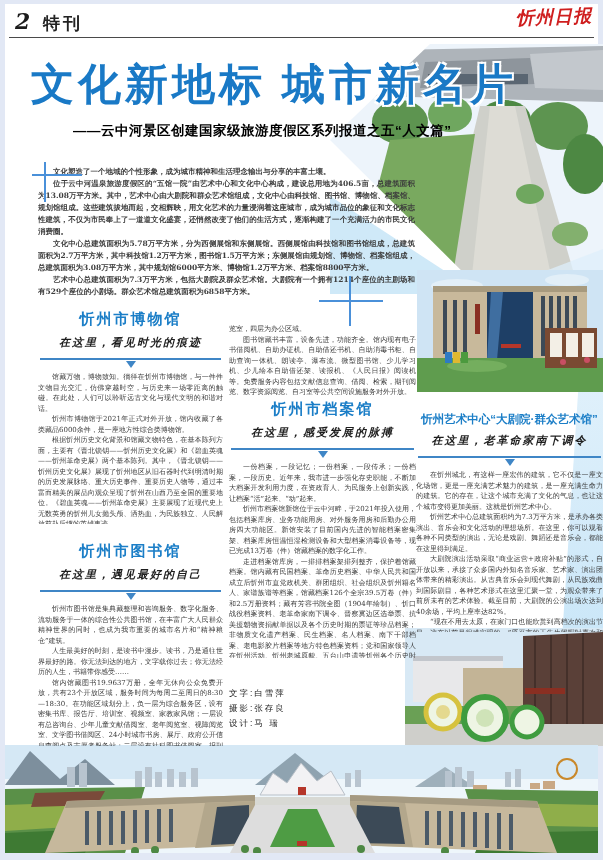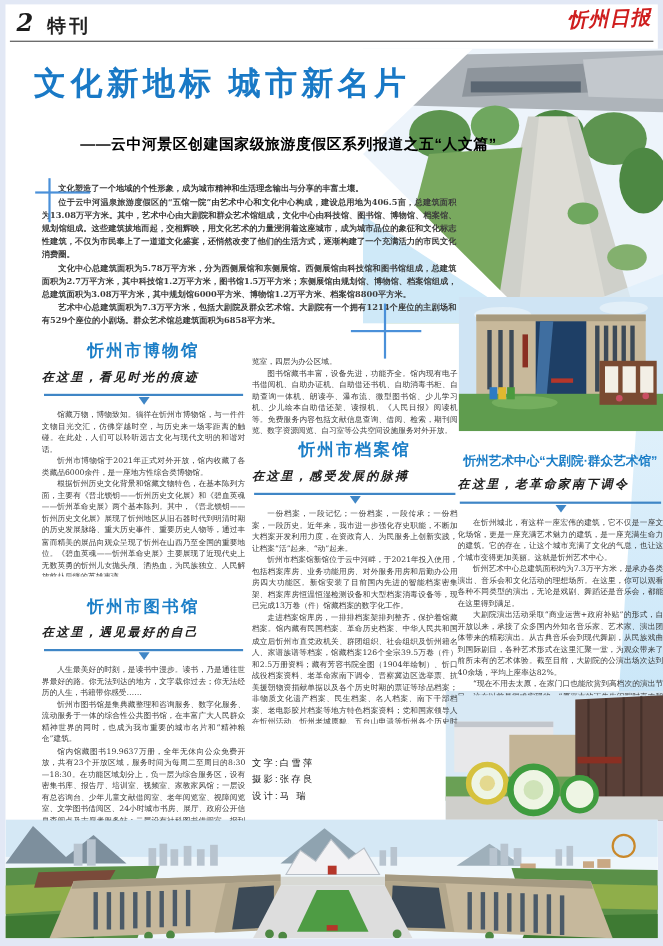--- a/index.html
+++ b/index.html
@@ -11,21 +11,21 @@
   .pagenum{position:absolute;left:10px;top:4px;font:italic 900 22px "DejaVu Serif",serif;color:#1c1c1c;}
   .edition{position:absolute;left:38px;top:8px;font-size:17px;font-weight:600;letter-spacing:3px;color:#222;}
   .hdr-right{position:absolute;right:88px;top:6px;text-align:center;color:#333;}
   .hdr-date{font-size:7.5px;font-weight:600;letter-spacing:1px;}
   .hdr-editor{font-size:7px;margin-top:3px;letter-spacing:1px;}
   .masthead{position:absolute;right:6px;top:1px;font:italic 900 18px "DejaVu Serif",serif;color:#cf1e1e;letter-spacing:1px;transform:rotate(-2deg);}
   .hdr-rule{position:absolute;left:4px;right:4px;top:33px;border-top:1.5px solid #4a4a4a;}
 
   
   .main-title{position:absolute;left:26px;top:52px;width:570px;z-index:6;
-    font-size:29px;font-weight:900;letter-spacing:4px;color:#1979c6;
+    font-size:43px;font-weight:900;letter-spacing:4px;color:#1979c6;
     font-family:"Liberation Sans",sans-serif;
     text-shadow:2px 2px 0 #fff,-2px -2px 0 #fff,2px -2px 0 #fff,-2px 2px 0 #fff;}
   .sub-title{position:absolute;left:68px;top:118px;z-index:6;font-size:13.5px;font-weight:800;color:#000000;letter-spacing:.5px;}
 
   
   .photo{position:absolute;}
   #photo-top{left:325px;top:40px;width:273px;height:250px;z-index:2;}
   #photo-mid{left:412px;top:266px;width:186px;height:122px;z-index:2;}
   #photo-br{left:400px;top:624px;width:198px;height:118px;z-index:2;}
   #photo-pan{left:0px;top:741px;width:593px;height:108px;z-index:2;}
@@ -45,21 +45,21 @@
   .intro p{margin:0;text-indent:2em;}
 
   .section{position:absolute;z-index:3;}
   #sec-museum{left:33px;top:306px;width:185px;}
   #sec-library{left:33px;top:538px;width:185px;}
   #sec-archives{left:224px;top:396px;width:187px;}
   #sec-art{left:411px;top:408px;width:187px;}
 
   .sec-title{font-size:15px;font-weight:800;color:#1b7ec7;text-align:center;letter-spacing:2px;margin:0 0 6px 0;}
   #sec-art .sec-title{font-size:11.5px;letter-spacing:0;}
-  .sec-tagline{font:italic 700 11px "DejaVu Serif",serif;color:#1d1d1d;text-align:left;letter-spacing:2px;margin:0 0 8px 0;}
+  .sec-tagline{font:italic 700 11px "DejaVu Serif",serif;color:#1d1d1d;text-align:center;letter-spacing:2px;margin:0 0 8px 0;}
   .sec-divider{position:relative;border-top:2px solid #3f86c6;margin:0 2px 12px 2px;}
   .sec-divider:after{content:"";position:absolute;left:50%;top:1px;transform:translateX(-50%);
     border-left:5px solid transparent;border-right:5px solid transparent;border-top:7px solid #3f86c6;}
   .sec-body{overflow:hidden;text-align:justify;color:#3a3a3a;
     font-family:"DejaVu Serif",serif;font-size:7px;line-height:10.5px;}
   .sec-body p{margin:0;text-indent:2em;}
   #sec-museum .sec-body{height:152px;}
   #sec-library .sec-body{height:142px;}
   #sec-archives .sec-body{height:196px;}
   #sec-art .sec-body{height:162px;}
@@ -195,22 +195,22 @@
         <p>根据忻州历史文化背景和馆藏文物特色，在基本陈列方面，主要有《晋北锁钥——忻州历史文化展》和《碧血英魂——忻州革命史展》两个基本陈列。其中，《晋北锁钥——忻州历史文化展》展现了忻州地区从旧石器时代到明清时期的历史发展脉络、重大历史事件、重要历史人物等，通过丰富而精美的展品向观众呈现了忻州在山西乃至全国的重要地位。《碧血英魂——忻州革命史展》主要展现了近现代史上无数英勇的忻州儿女抛头颅、洒热血，为民族独立、人民解放前赴后继的英雄事迹。</p>
 
       </div>
     </div>
 
     <div class="section" id="sec-library">
       <h2 class="sec-title">忻州市图书馆</h2>
       <div class="sec-tagline">在这里，遇见最好的自己</div>
       <div class="sec-divider"></div>
       <div class="sec-body">
+        <p>忻州市图书馆是集典藏整理和咨询服务、数字化服务、流动服务于一体的综合性公共图书馆，在丰富广大人民群众精神世界的同时，也成为我市重要的城市名片和“精神粮仓”建筑。</p>
         <p>人生最美好的时刻，是读书中漫步。读书，乃是通往世界最好的路。你无法到达的地方，文字载你过去；你无法经历的人生，书籍带你感受……</p>
-        <p>忻州市图书馆是集典藏整理和咨询服务、数字化服务、流动服务于一体的综合性公共图书馆，在丰富广大人民群众精神世界的同时，也成为我市重要的城市名片和“精神粮仓”建筑。</p>
         <p>馆内馆藏图书19.9637万册，全年无休向公众免费开放，共有23个开放区域，服务时间为每周二至周日的8:30—18:30。在功能区域划分上，负一层为综合服务区，设有密集书库、报告厅、培训室、视频室、家教家风馆；一层设有总咨询台、少年儿童文献借阅室、老年阅览室、视障阅览室、文学图书借阅区、24小时城市书房、展厅、政府公开信息查阅点及志愿者服务站；二层设有社科图书借阅室、报刊阅览室、艺术空间；三层设有自然科学图书借阅室、城市书屋、特藏文献阅览室、自修区、红色书屋、电子阅</p>
       </div>
     </div>
 
     <div class="continuation">
       <p class="nofirst">览室，四层为办公区域。</p>
       <p>图书馆藏书丰富，设备先进，功能齐全。馆内现有电子书借阅机、自助办证机、自助借还书机、自助消毒书柜、自助查询一体机、朗读亭、瀑布流、微型图书馆、少儿学习机、少儿绘本自助借还架、读报机、《人民日报》阅读机等。免费服务内容包括文献信息查询、借阅、检索，期刊阅览、数字资源阅览、自习室等公共空间设施服务对外开放。</p>
 
     </div>
 

